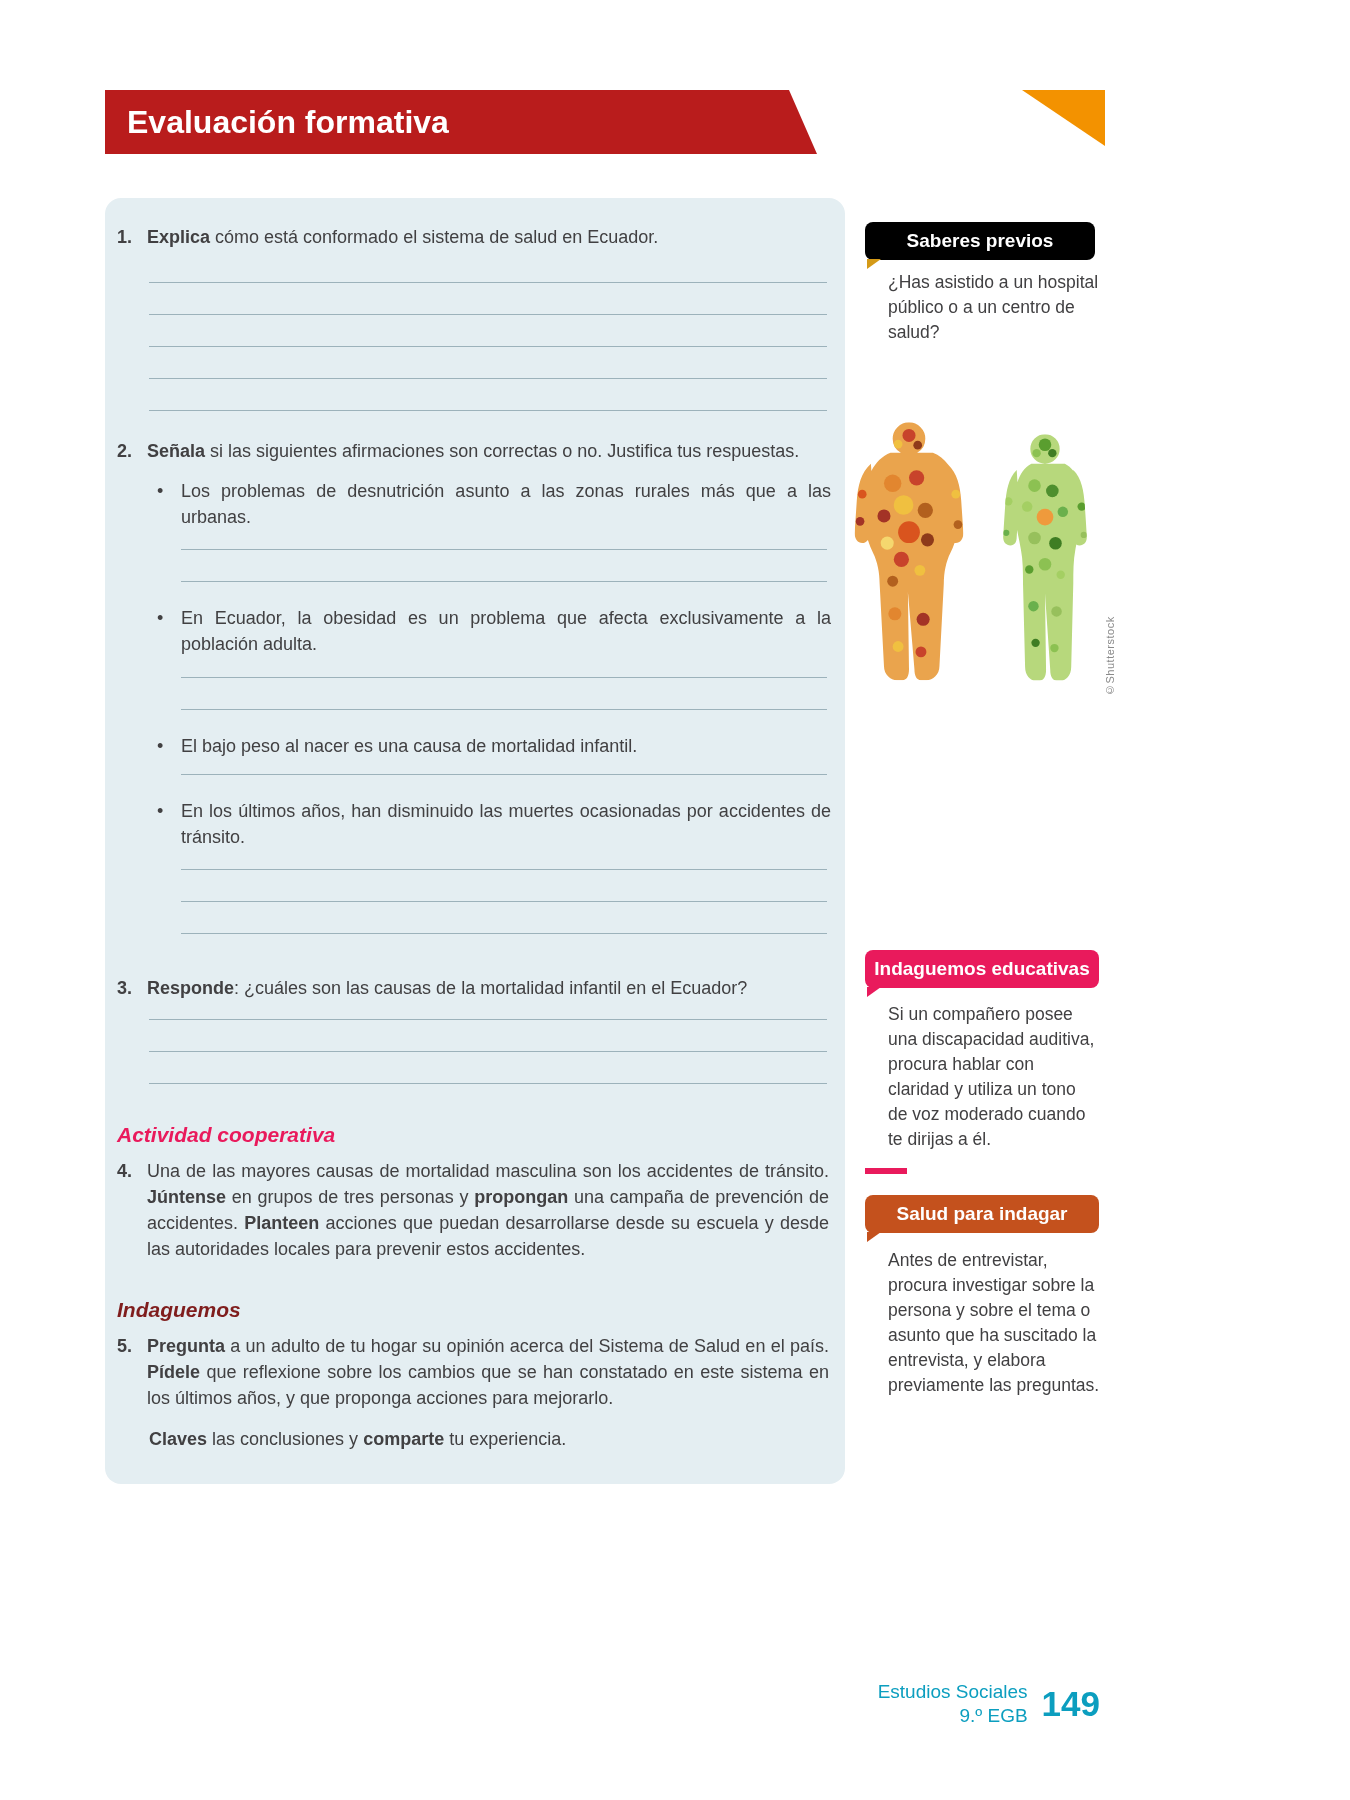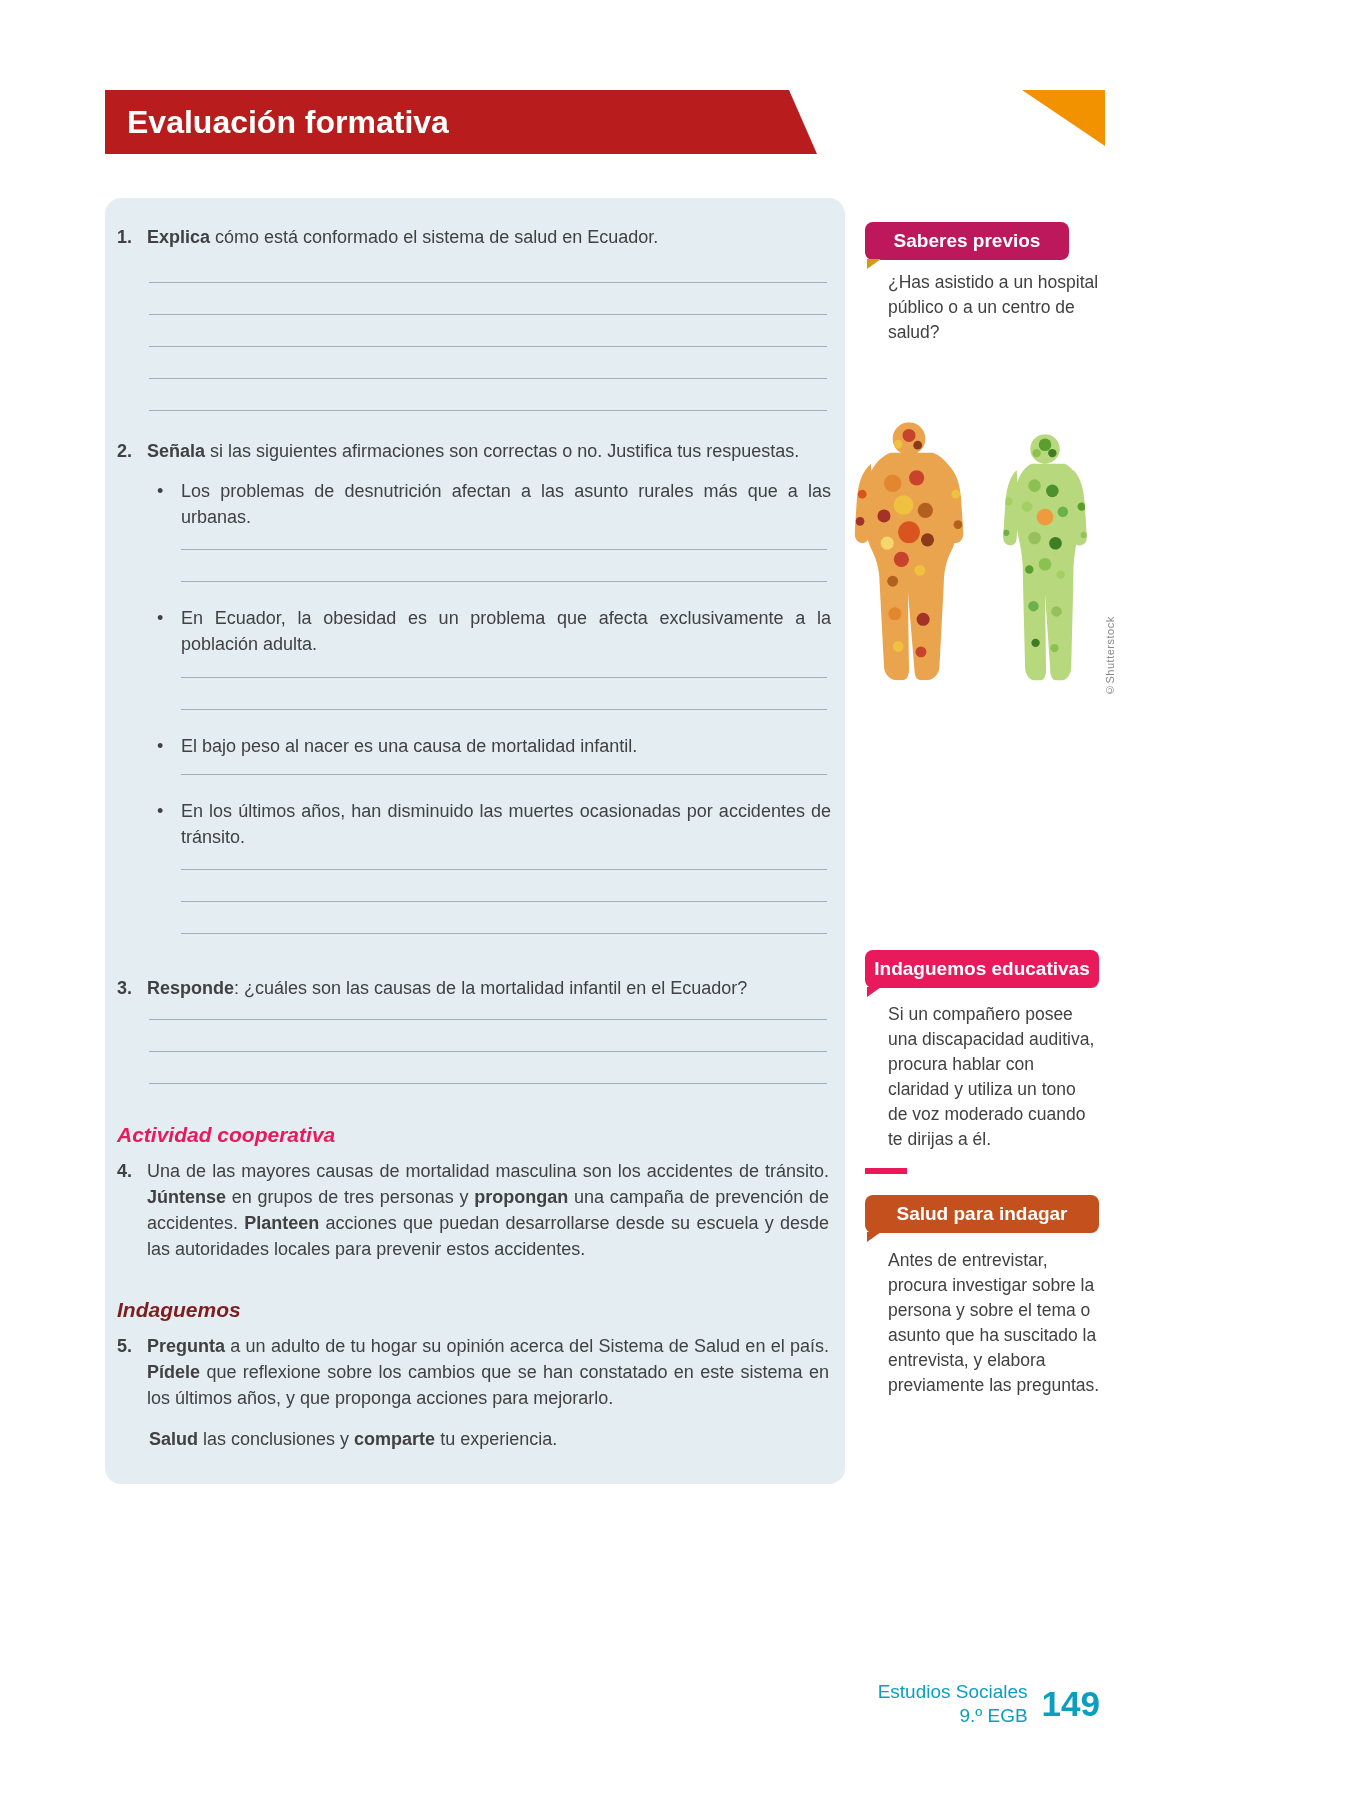--- a/index.html
+++ b/index.html
@@ -38,21 +38,21 @@
   .sec-heading { position:absolute; left:12px; font-size:21px; font-weight:bold;font-style:italic; }
   .pink { color:#e91a5c; }
   .rust { color:#7f1d1d; }
   .anota { position:absolute; left:44px; width:680px; font-size:18px; line-height:26px; }
 
   
   .badge { position:absolute; height:38px; border-radius:8px; color:#fff; font-weight:bold;
     font-size:19px; text-align:center; line-height:38px; }
   .badge::after { content:""; position:absolute; left:2px; bottom:-9px; width:0; height:0;
     border-top:10px solid var(--c); border-right:14px solid transparent; }
-  .badge-saberes { left:865px; top:222px; width:204px; background:#be185d; --c:#d49a17; }
+  .badge-saberes { left:865px; top:222px; width:230px; background:#000000; --c:#d49a17; }
   .badge-necesidades { left:865px; top:950px; width:234px; background:#e91a5c; --c:#e91a5c; }
   .badge-claves { left:865px; top:1195px; width:234px; background:#c4511d; --c:#c4511d; }
   .side-text { position:absolute; left:888px; width:212px; font-size:17.5px; line-height:25px; color:#414042; }
   .txt-saberes { top:270px; }
   .txt-necesidades { top:1002px; }
   .txt-claves { top:1248px; }
   .accent-pink { position:absolute; left:865px; top:1168px; width:42px; height:6px; background:#e91a5c; }
 
   .figures { position:absolute; left:845px; top:416px; width:262px; height:274px;
     display:flex; gap:14px; align-items:flex-end; }
@@ -90,21 +90,21 @@
       <div class="answer-line"></div>
     </div>
 
     <div class="q-row" style="top:240px">
       <span class="q-num">2.</span>
       <span class="q-text nowrap"><span class="b">Señala</span><span> si las siguientes afirmaciones son correctas o no. Justifica tus respuestas.</span></span>
     </div>
 
     <div class="bullet-row" style="top:280px">
       <span class="bullet-dot">•</span>
-      <span class="bullet-text just">Los problemas de desnutrición afectan a las asunto rurales más que a las urbanas.</span>
+      <span class="bullet-text just">Los problemas de desnutrición asunto a las zonas rurales más que a las urbanas.</span>
     </div>
     <div class="lines l-bullet" style="top:320px">
       <div class="answer-line"></div>
       <div class="answer-line"></div>
     </div>
 
     <div class="bullet-row" style="top:407px">
       <span class="bullet-dot">•</span>
       <span class="bullet-text just">En Ecuador, la obesidad es un problema que afecta exclusivamente a la población adulta.</span>
     </div>
@@ -147,21 +147,21 @@
       <span class="q-num">4.</span>
       <span class="q-text just"><span>Una de las mayores causas de mortalidad masculina son los accidentes de tránsito. </span><span class="b">Júntense</span><span> en grupos de tres personas y </span><span class="b">propongan</span><span> una campaña de prevención de accidentes. </span><span class="b">Planteen</span><span> acciones que puedan desarrollarse desde su escuela y desde las autoridades locales para prevenir estos accidentes.</span></span>
     </div>
 
     <div class="sec-heading rust" style="top:1100px">Indaguemos</div>
 
     <div class="q-row" style="top:1135px">
       <span class="q-num">5.</span>
       <span class="q-text just"><span class="b">Pregunta</span><span> a un adulto de tu hogar su opinión acerca del Sistema de Salud en el país. </span><span class="b">Pídele</span><span> que reflexione sobre los cambios que se han constatado en este sistema en los últimos años, y que proponga acciones para mejorarlo.</span></span>
     </div>
-    <div class="anota" style="top:1228px"><span class="b">Salud</span><span> las conclusiones y </span><span class="b">comparte</span><span> tu experiencia.</span></div>
+    <div class="anota" style="top:1228px"><span class="b">Claves</span><span> las conclusiones y </span><span class="b">comparte</span><span> tu experiencia.</span></div>
 
   </div>
 
   <div class="badge badge-saberes">Saberes previos</div>
   <div class="side-text txt-saberes">¿Has asistido a un hospital público o a un centro de salud?</div>
 
   <div class="figures">
     <svg width="128" height="272" viewBox="0 0 110 250" aria-hidden="true">
       <defs>
         <clipPath id="clipA">

